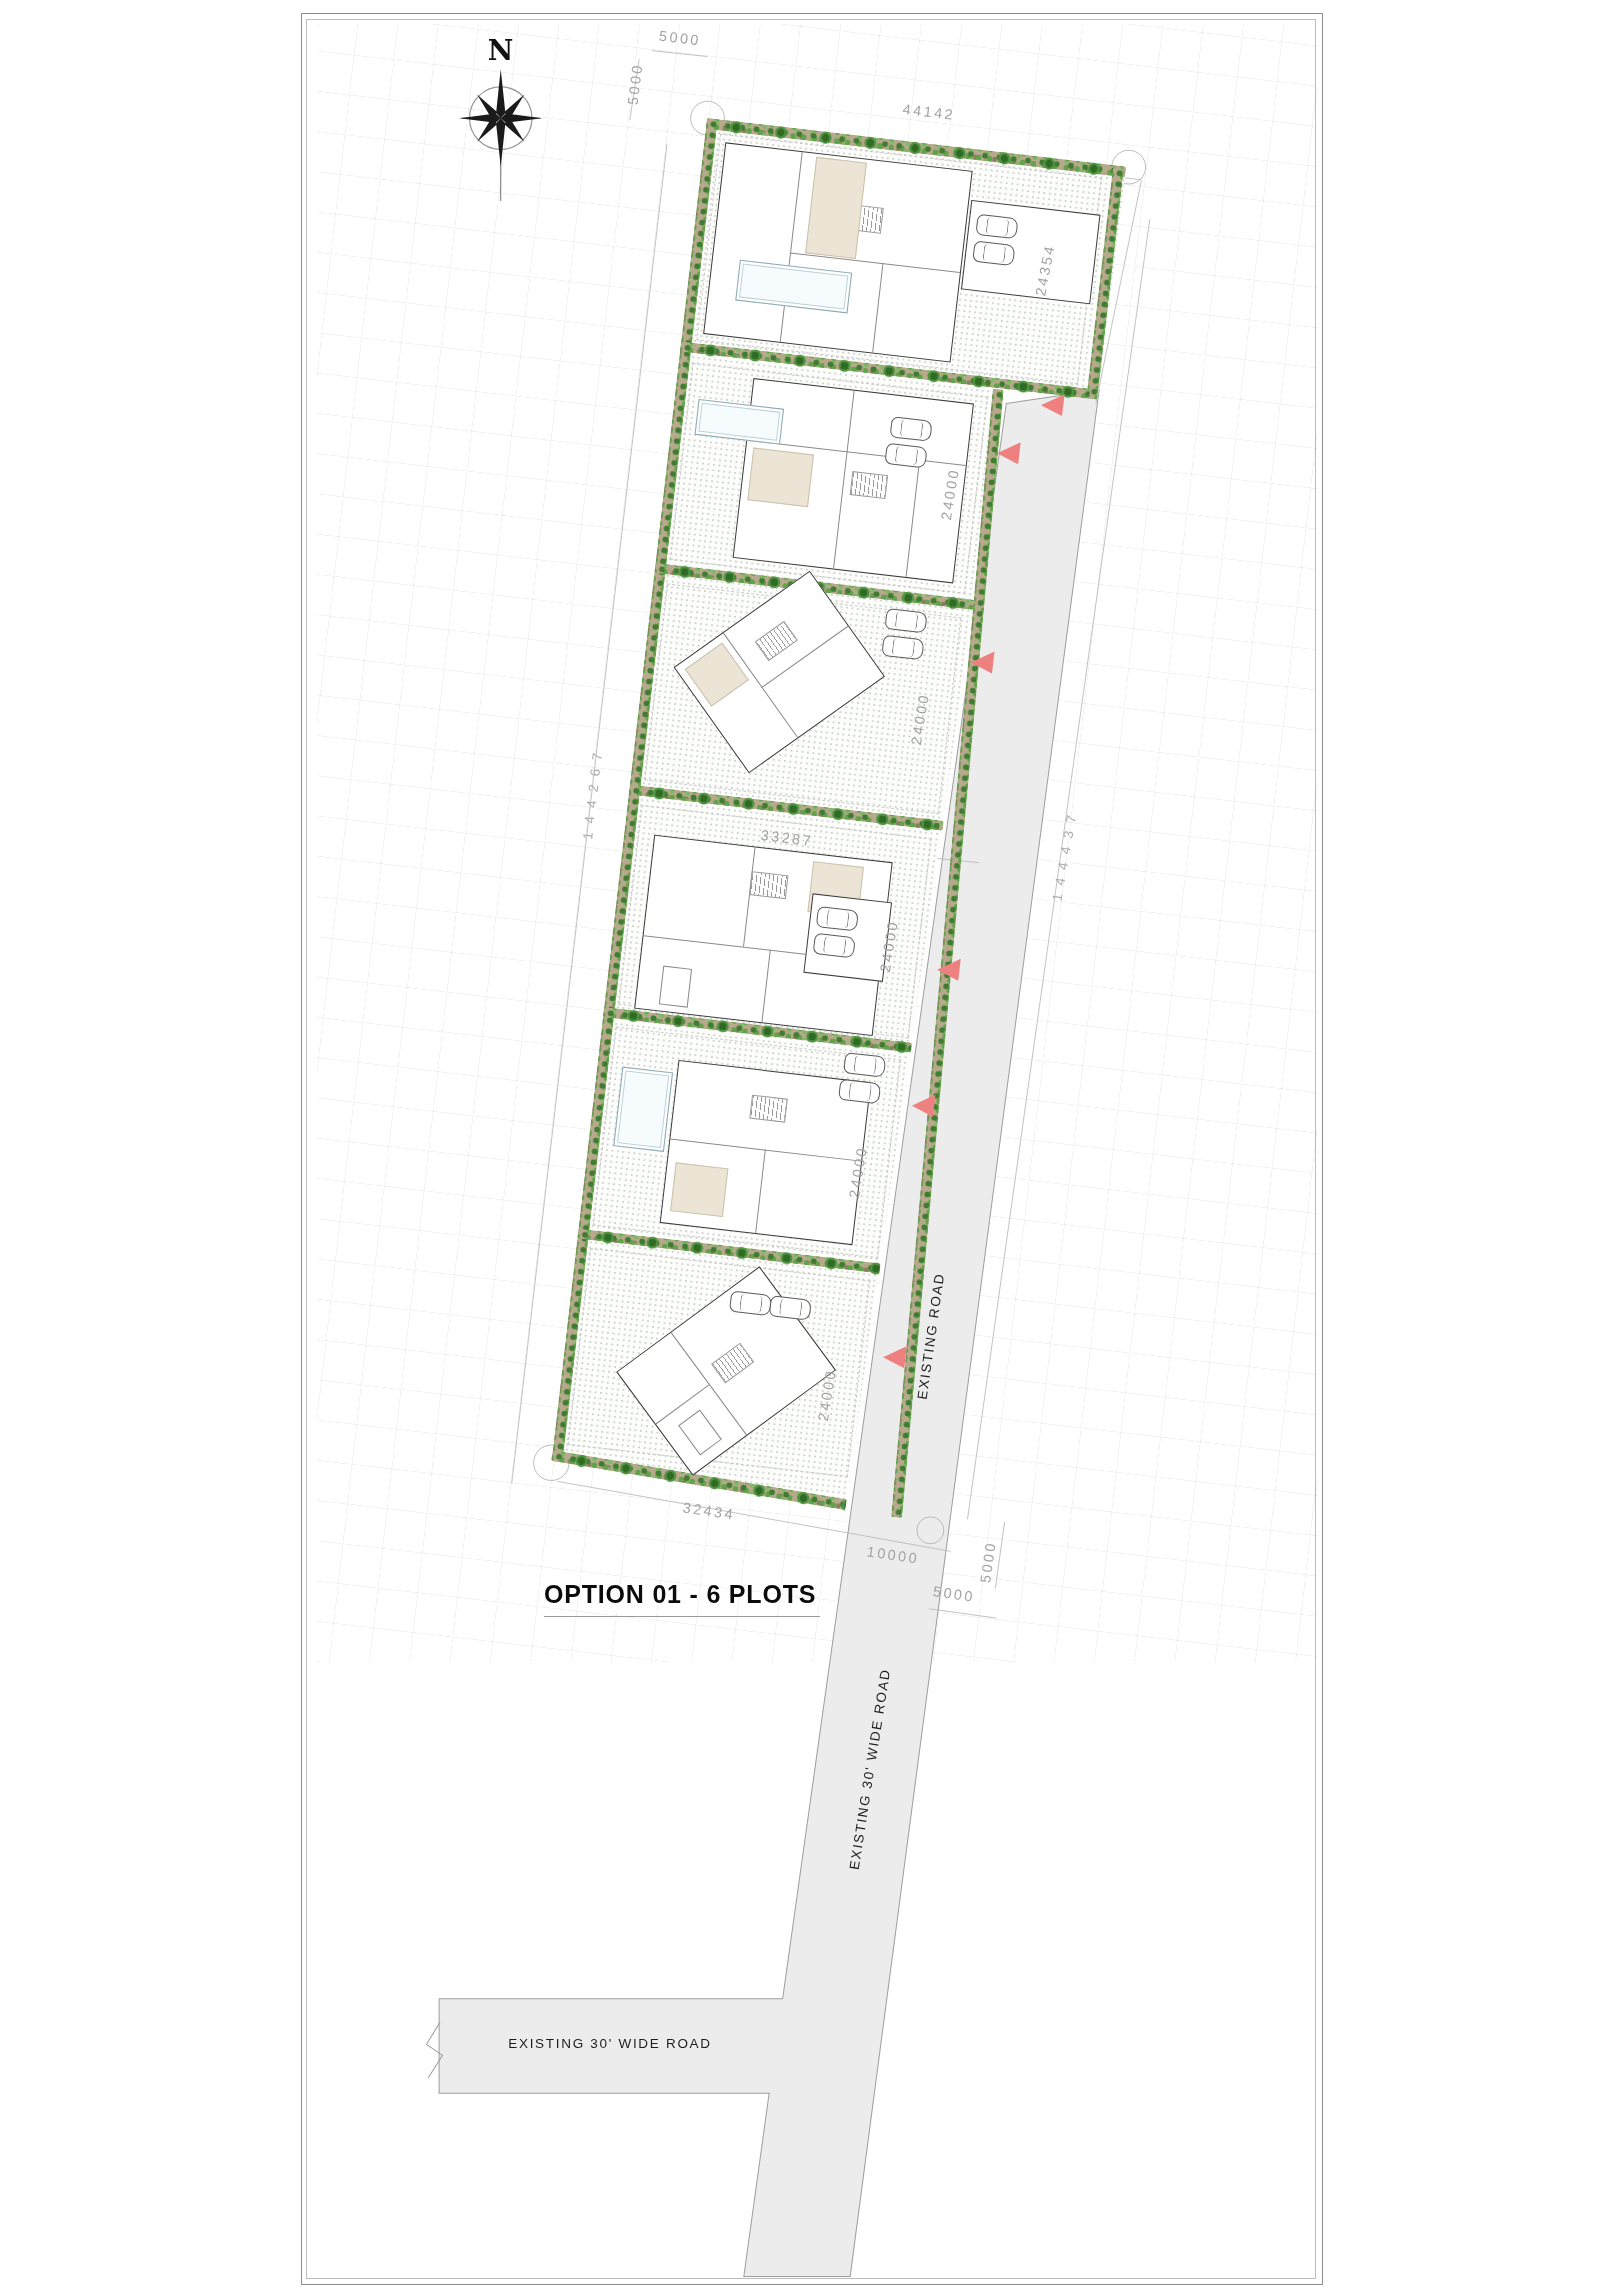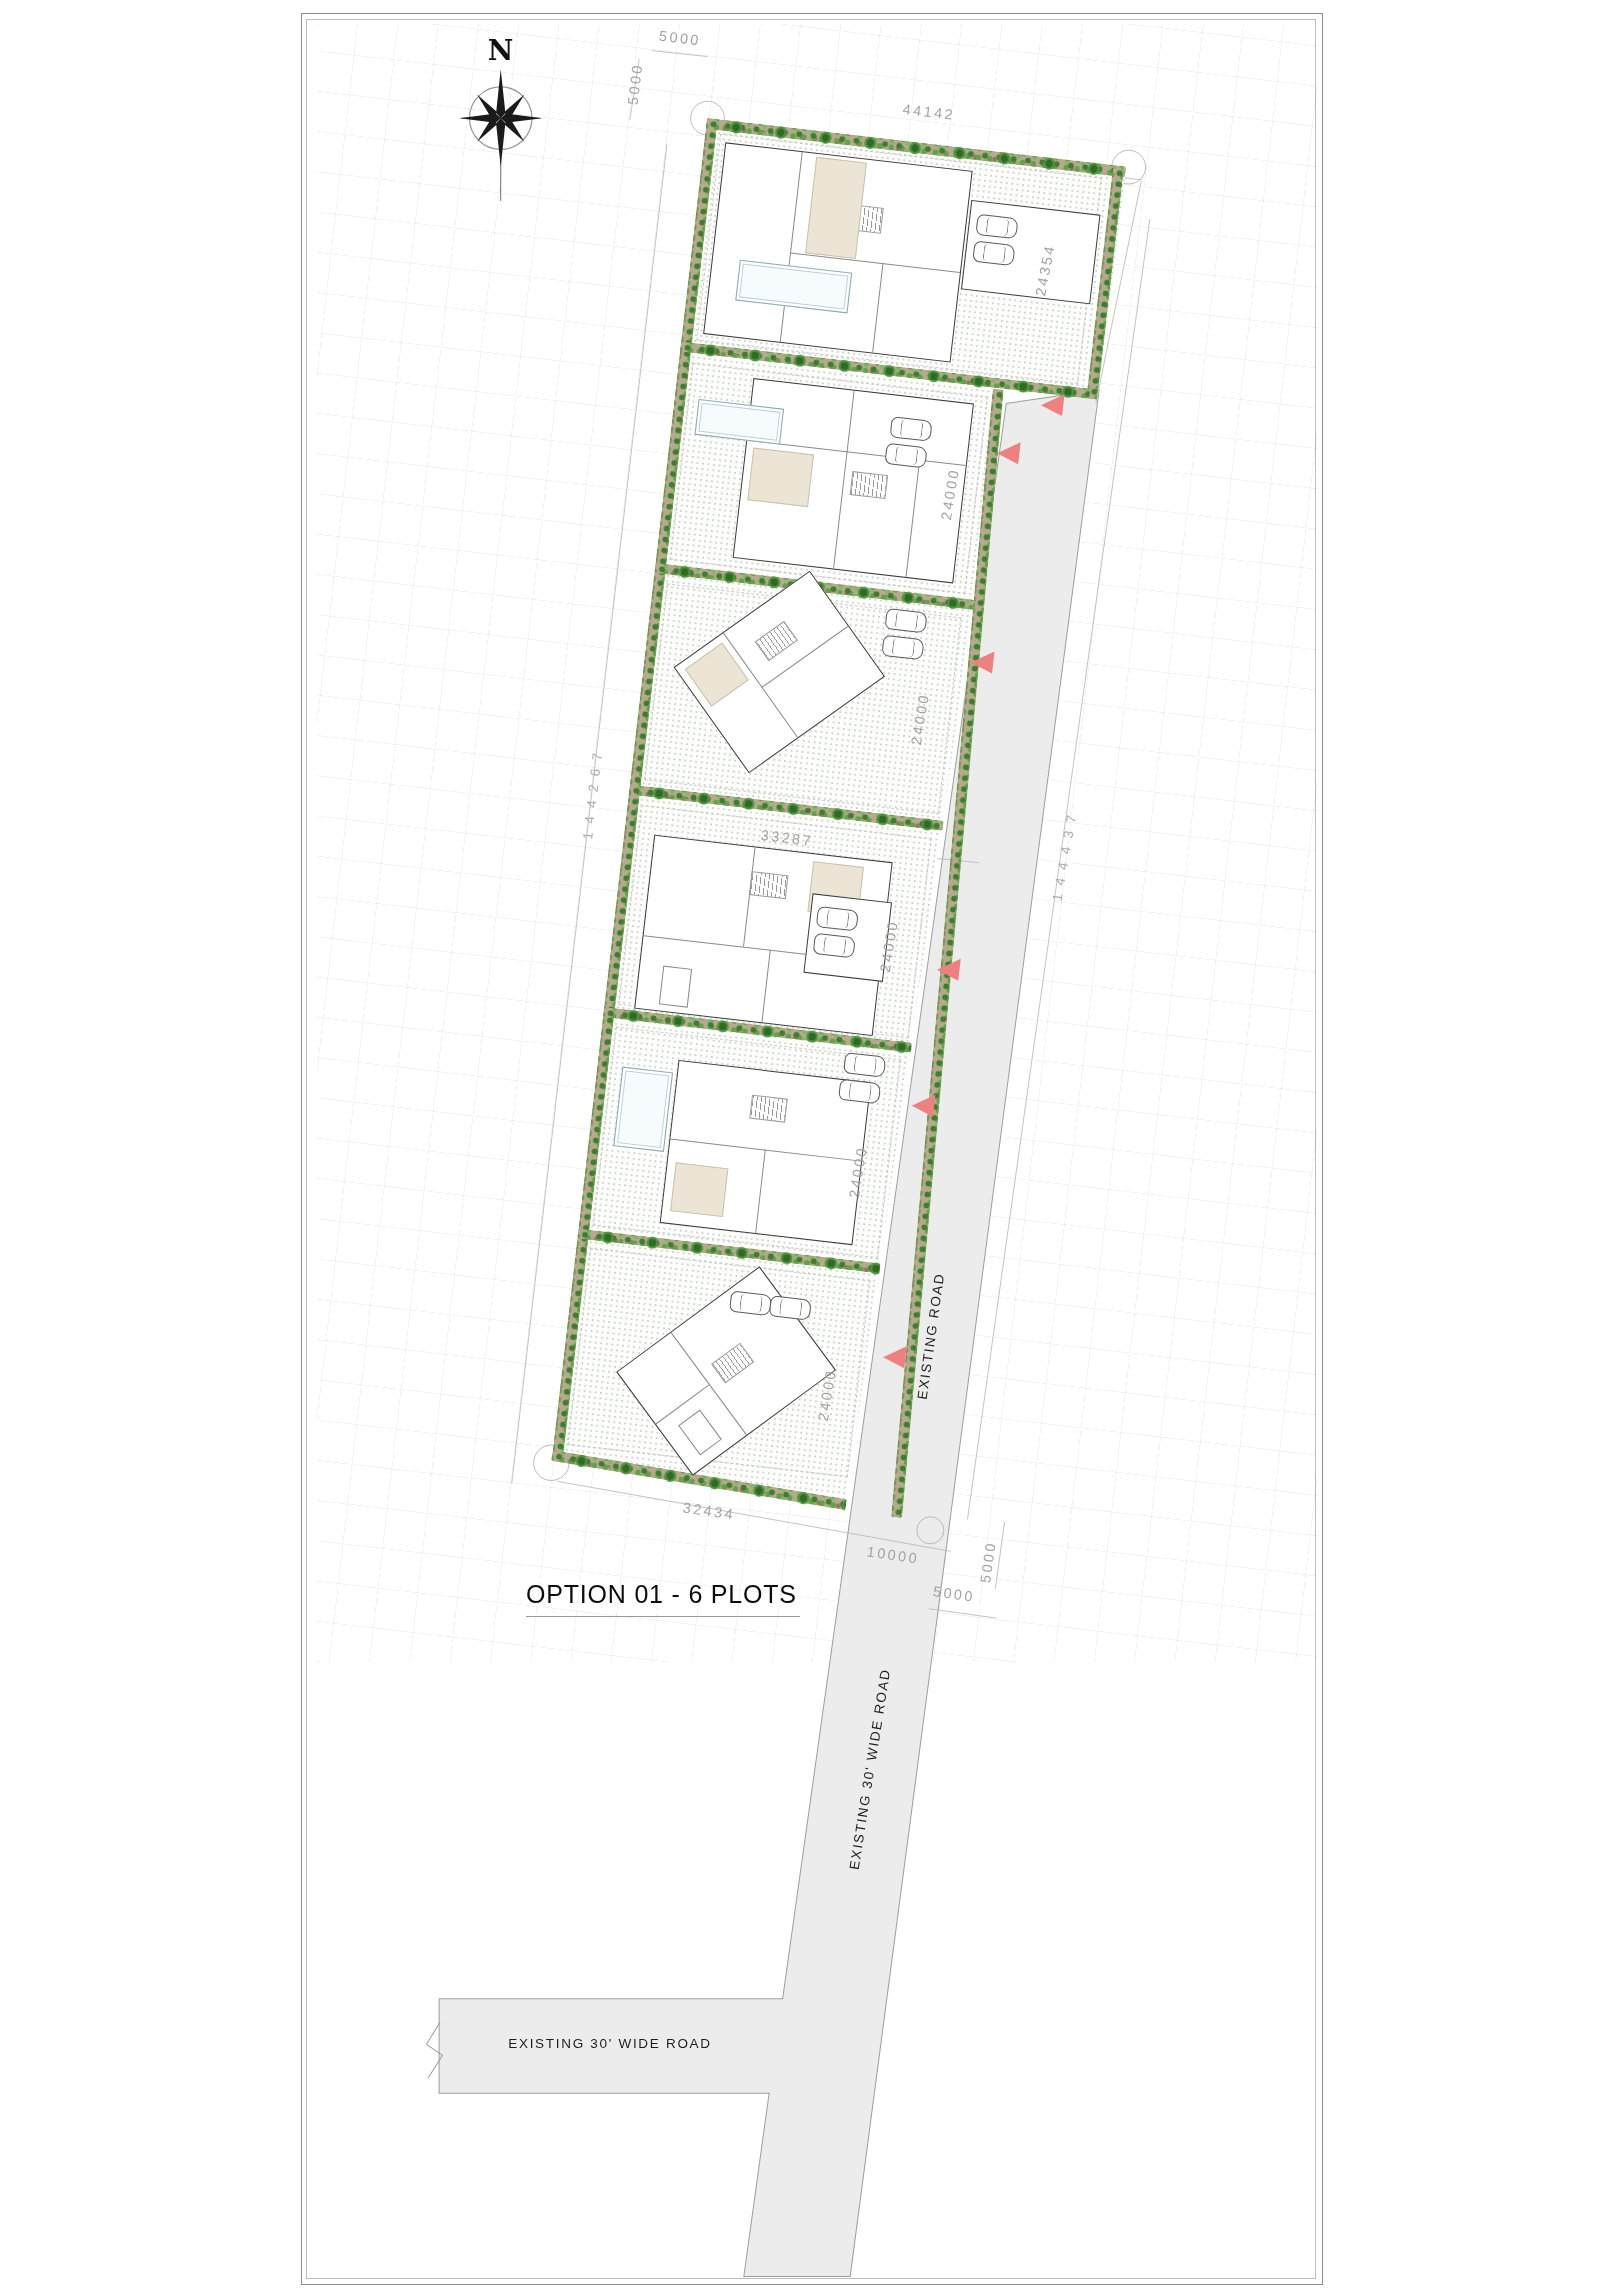--- a/index.html
+++ b/index.html
@@ -45,22 +45,22 @@
   .setback{position:absolute;border:0.8px dashed #c9c9c9;}
   .table{position:absolute;background:#fff;border:0.8px solid #8a8a8a;}
   .car{position:absolute;width:39px;height:18.6px;border:0.8px solid #5a5a5a;
       border-radius:6.8px 8.4px 8.4px 6.8px;background:#fff;}
   .car i{position:absolute;left:9.3px;right:8.4px;top:0.8px;bottom:0.8px;display:block;
       border-left:1.1px solid #7a7a7a;border-right:1.1px solid #7a7a7a;border-radius:4.2px;}
   
   .dim{position:absolute;color:#a3a3a3;font-size:14.4px;letter-spacing:2.5px;white-space:nowrap;}
   .dim.sparse{letter-spacing:8.4px;font-size:13.5px;color:#adadad;}
   .roadlbl{position:absolute;color:#1d1d1d;font-size:13.5px;letter-spacing:1.7px;white-space:nowrap;}
-  .title{position:absolute;left:526px;top:1580px;color:#0c0c0c;font-size:25px;
-      letter-spacing:0.8px;white-space:nowrap;padding:0 3.4px 6.8px 0;border-bottom:0.8px solid #9a9a9a;}
+  .title{position:absolute;left:544px;top:1580px;color:#0c0c0c;font-size:25px;
+      letter-spacing:0.8px;white-space:nowrap;padding:0 3.4px 6.8px 0;border-bottom:0.8px solid #9a9a9a;font-weight:bold;}
   .north{position:absolute;left:481px;top:34px;width:39px;text-align:center;
       font-family:"DejaVu Serif",serif;font-weight:bold;font-size:28px;color:#111;}
 </style>
 </head>
 <body>
 
 <div id="page">
 
   <div class="frame-outer"></div>
   <div class="frame-inner"></div>

